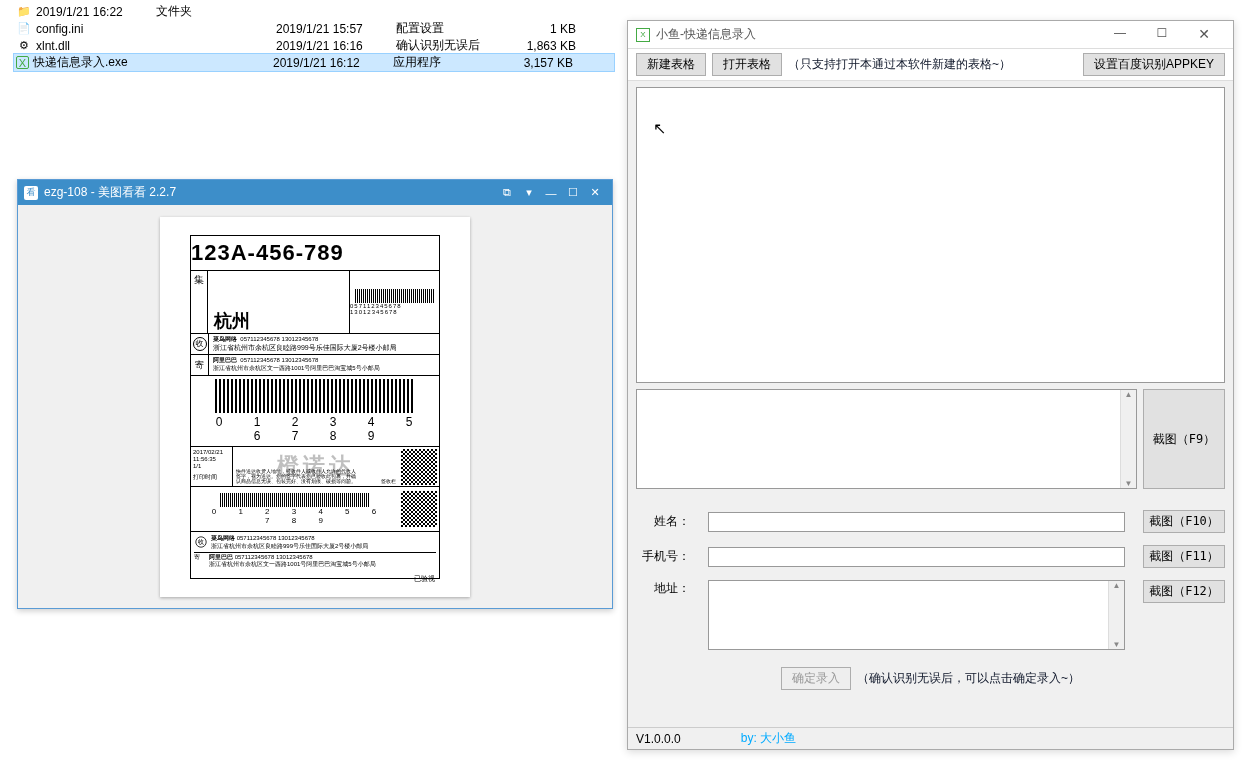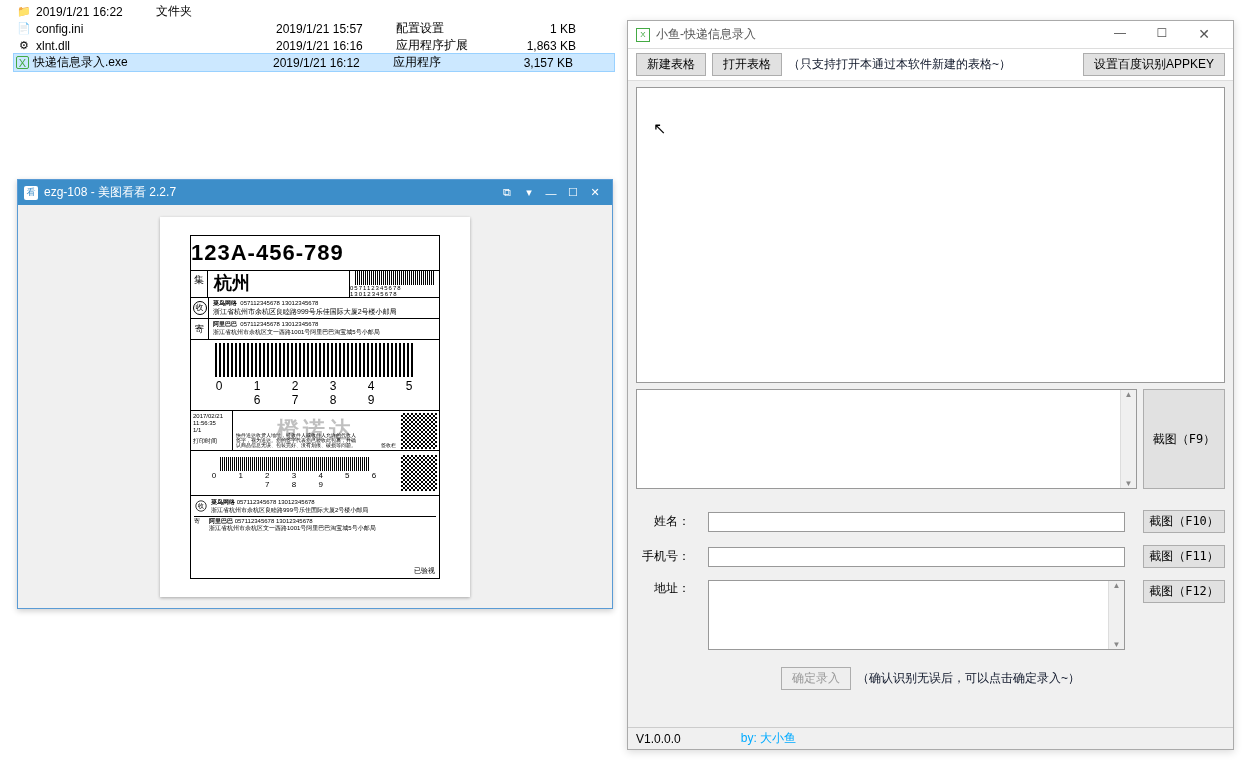--- a/index.html
+++ b/index.html
@@ -20,21 +20,21 @@
 .viewer-title { height: 25px; background: #3d8ec9; color: #fff; display: flex; align-items: center; font-size: 12px; padding: 0 6px; }
 .viewer-title .t-icon { width: 14px; height: 14px; background: #fff; border-radius: 2px; margin-right: 6px; display:inline-flex;align-items:center;justify-content:center;color:#3d8ec9;font-size:9px;}
 .viewer-title .spacer { flex: 1; }
 .viewer-title .wbtn { width: 22px; text-align: center; font-size: 11px; cursor: default; }
 .viewer-body { height: calc(100% - 25px); display: flex; align-items: center; justify-content: center; background: #f0f0f0; }
 .label-page { width: 310px; height: 380px; background: #fff; box-shadow: 0 1px 3px rgba(0,0,0,0.3); padding: 18px 30px; }
 .label-inner { border: 1px solid #000; height: 100%; display: flex; flex-direction: column; font-size: 9px; }
 .track-no { font-size: 22px; font-weight: bold; border-bottom: 1px solid #000; padding: 4px 0; letter-spacing: 1px; }
 .city-row { display: flex; border-bottom: 1px solid #000; }
 .city-tag { border-right: 1px solid #000; padding: 2px 3px; font-size: 10px; }
-.city-name { font-size: 18px; font-weight: bold; padding: 0 6px; flex:1; }
+.city-name { font-size: 18px; font-weight: bold; padding: 0 6px; flex:1;margin-top:38px; }
 .mini-barcode { width: 90px; border-left: 1px solid #000; display:flex;flex-direction:column;align-items:center;justify-content:center; }
 .bars { height: 14px; width: 80px; background: repeating-linear-gradient(90deg,#000 0 1px,#fff 1px 2px); }
 .tiny { font-size: 6px; letter-spacing: 1px; }
 .addr-row { display: flex; border-bottom: 1px solid #000; }
 .round-tag { width: 18px; border-right: 1px solid #000; display:flex;align-items:center;justify-content:center; }
 .circ { width: 14px; height: 14px; border: 1px solid #000; border-radius: 50%; display:flex;align-items:center;justify-content:center;font-size:8px; }
 .addr-body { flex:1; padding: 2px 4px; font-size: 7px; line-height: 1.3; }
 .addr-top { font-size: 6px; }
 .big-barcode { border-bottom: 1px solid #000; text-align: center; padding: 3px 0; }
 .big-barcode .bars { height: 34px; width: 200px; margin: 0 auto; background: repeating-linear-gradient(90deg,#000 0 2px,#fff 2px 4px); }
@@ -102,21 +102,21 @@
     <span class="file-icon">📄</span>
     <span class="fname">config.ini</span>
     <span class="fdate">2019/1/21 15:57</span>
     <span class="ftype">配置设置</span>
     <span class="fsize">1 KB</span>
   </div>
   <div class="file-row">
     <span class="file-icon">⚙</span>
     <span class="fname">xlnt.dll</span>
     <span class="fdate">2019/1/21 16:16</span>
-    <span class="ftype">应用程序扩展</span>
+    <span class="ftype">确认识别无误后</span>
     <span class="fsize">1,863 KB</span>
   </div>
   <div class="file-row sel">
     <span class="file-icon" style="border:1px solid #4a4;border-radius:2px;color:#4a4;width:13px;height:13px;">X</span>
     <span class="fname">快递信息录入.exe</span>
     <span class="fdate">2019/1/21 16:12</span>
     <span class="ftype">应用程序</span>
     <span class="fsize">3,157 KB</span>
   </div>
 </div>

